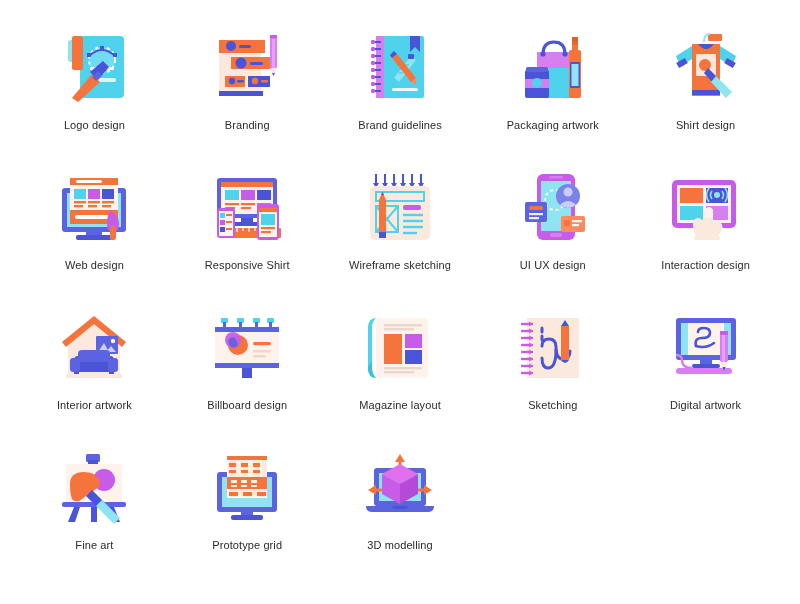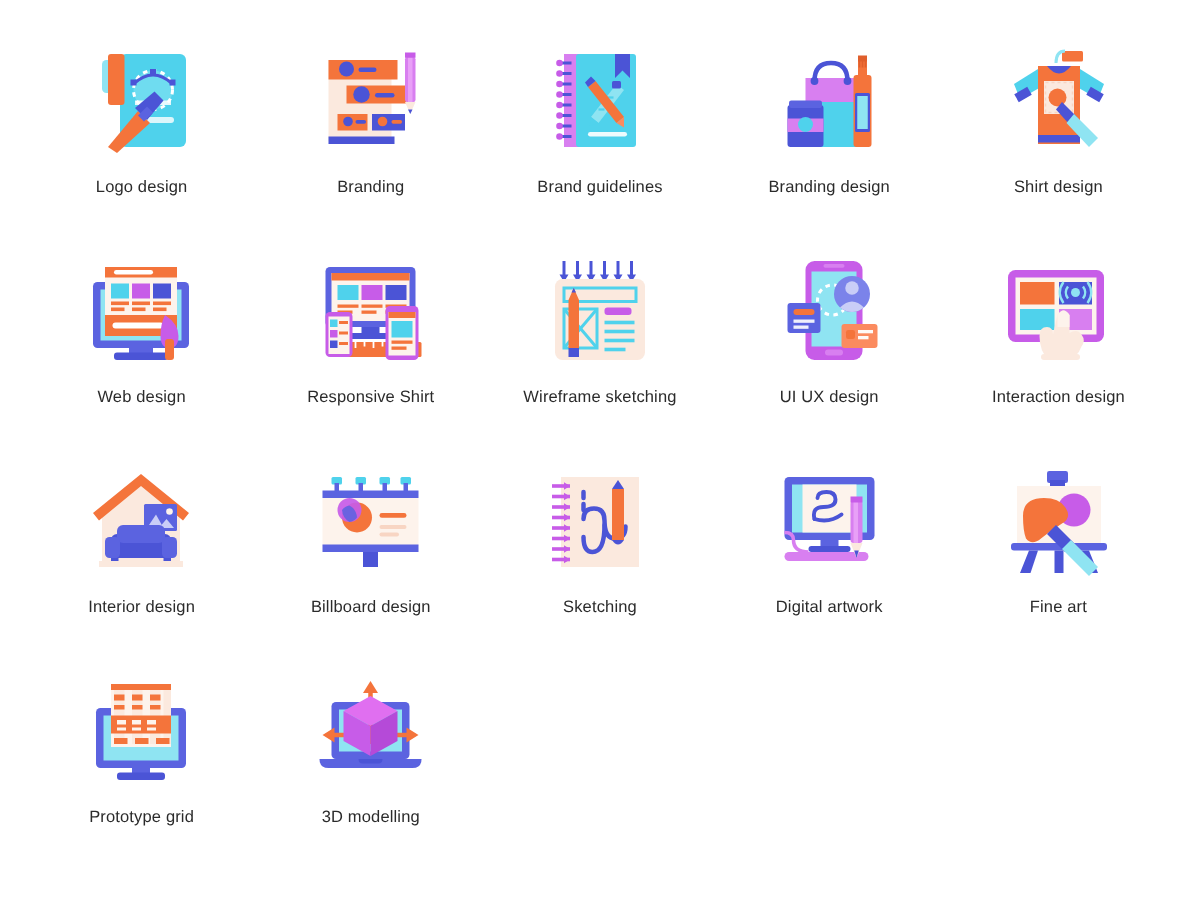--- a/index.html
+++ b/index.html
@@ -150,21 +150,21 @@
         <rect x="61" y="12" width="6" height="14" fill="#f4743b"></rect>
         <rect x="61" y="11" width="6" height="4" fill="#e05f2c"></rect>
         <g stroke="#e05f2c" stroke-width="1.2">
           <path d="M62 13 v6"></path>
             <path d="M64 13 v6"></path>
             <path d="M66 13 v6"></path>
         </g>
         <rect x="59" y="36" width="10" height="26" rx="1" fill="#4b54d6"></rect>
         <rect x="60.5" y="38" width="7" height="22" fill="#8fe4f2"></rect>
       </svg>
-      <div class="caption">Branding design</div>
+      <div class="caption">Packaging artwork</div>
     </div>
 
     <div class="cell">
       <svg class="art" viewBox="0 0 84 84">
         <rect x="44" y="8" width="14" height="7" rx="1" fill="#f4743b"></rect>
         <path d="M40 16 q0 -8 6 -8" fill="none" stroke="#8fe4f2" stroke-width="2"></path>
         <path d="M12 30 L28 20 L30 32 L16 40 Z" fill="#4fd2ec"></path>
         <path d="M72 30 L56 20 L54 32 L68 40 Z" fill="#4fd2ec"></path>
         <rect x="13" y="34" width="10" height="6" fill="#4b54d6" transform="rotate(-30 18 37)"></rect>
         <rect x="61" y="34" width="10" height="6" fill="#4b54d6" transform="rotate(30 66 37)"></rect>
@@ -355,21 +355,21 @@
         <path d="M54 46 L59 40 L64 46 Z" fill="#c9cdf7"></path>
         <circle cx="61" cy="35" r="2.2" fill="#fdf3ec"></circle>
         <rect x="22" y="50" width="40" height="16" rx="4" fill="#4b54d6"></rect>
         <rect x="26" y="44" width="32" height="12" rx="4" fill="#5b63e0"></rect>
         <rect x="18" y="52" width="10" height="14" rx="3" fill="#5b63e0"></rect>
         <rect x="56" y="52" width="10" height="14" rx="3" fill="#5b63e0"></rect>
         <rect x="22" y="66" width="5" height="5" fill="#4b54d6"></rect>
         <rect x="57" y="66" width="5" height="5" fill="#4b54d6"></rect>
         <rect x="14" y="68" width="56" height="4" fill="#fbe9de"></rect>
       </svg>
-      <div class="caption">Interior design</div>
+      <div class="caption">Interior artwork</div>
     </div>
 
     <div class="cell">
       <svg class="art" viewBox="0 0 84 84">
         <g fill="#4fd2ec">
           <rect x="16" y="12" width="7" height="5" rx="1"></rect>
           <rect x="32" y="12" width="7" height="5" rx="1"></rect>
           <rect x="48" y="12" width="7" height="5" rx="1"></rect>
           <rect x="62" y="12" width="7" height="5" rx="1"></rect>
         </g>
@@ -390,20 +390,39 @@
           <rect x="48" y="36" width="18" height="3.2" rx="1.6"></rect>
         </g>
         <g fill="#f8d5c3">
           <rect x="48" y="44" width="18" height="2.6" rx="1.3"></rect>
           <rect x="48" y="49" width="13" height="2.6" rx="1.3"></rect>
         </g>
       </svg>
       <div class="caption">Billboard design</div>
     </div>
 
+    <div class="cell">
+      <svg class="art" viewBox="0 0 84 84">
+        <path d="M18 12 h48 q4 0 4 4 v52 q0 4 -4 4 h-48 Z" fill="#fdf3ec"></path>
+        <path d="M18 12 q-8 0 -8 10 v40 q0 10 8 10 q-4 -4 -4 -10 v-40 q0 -6 4 -10 Z" fill="#4fd2ec"></path>
+        <path d="M14 56 q-4 2 -4 7 q0 7 8 9 q-4 -4 -4 -10 Z" fill="#3dbfdd"></path>
+        <g fill="#e8d7ca">
+          <rect x="26" y="18" width="38" height="2.4"></rect>
+          <rect x="26" y="22" width="30" height="2.4"></rect>
+        </g>
+        <rect x="26" y="28" width="18" height="30" fill="#f4743b"></rect>
+        <rect x="47" y="28" width="17" height="14" fill="#c75ce8"></rect>
+        <rect x="47" y="44" width="17" height="14" fill="#4b54d6"></rect>
+        <g fill="#e8d7ca">
+          <rect x="26" y="61" width="38" height="2.4"></rect>
+          <rect x="26" y="65" width="30" height="2.4"></rect>
+        </g>
+      </svg>
+      <div class="caption">Magazine layout</div>
+    </div>
 
     <div class="cell">
       <svg class="art" viewBox="0 0 84 84">
         <rect x="16" y="12" width="52" height="60" fill="#fbe9de"></rect>
         <g stroke="#c75ce8" stroke-width="2.4" fill="none">
           <path d="M10 18 h12"></path>
             <path d="M10 25 h12"></path>
             <path d="M10 32 h12"></path>
           <path d="M10 39 h12"></path>
             <path d="M10 46 h12"></path>

